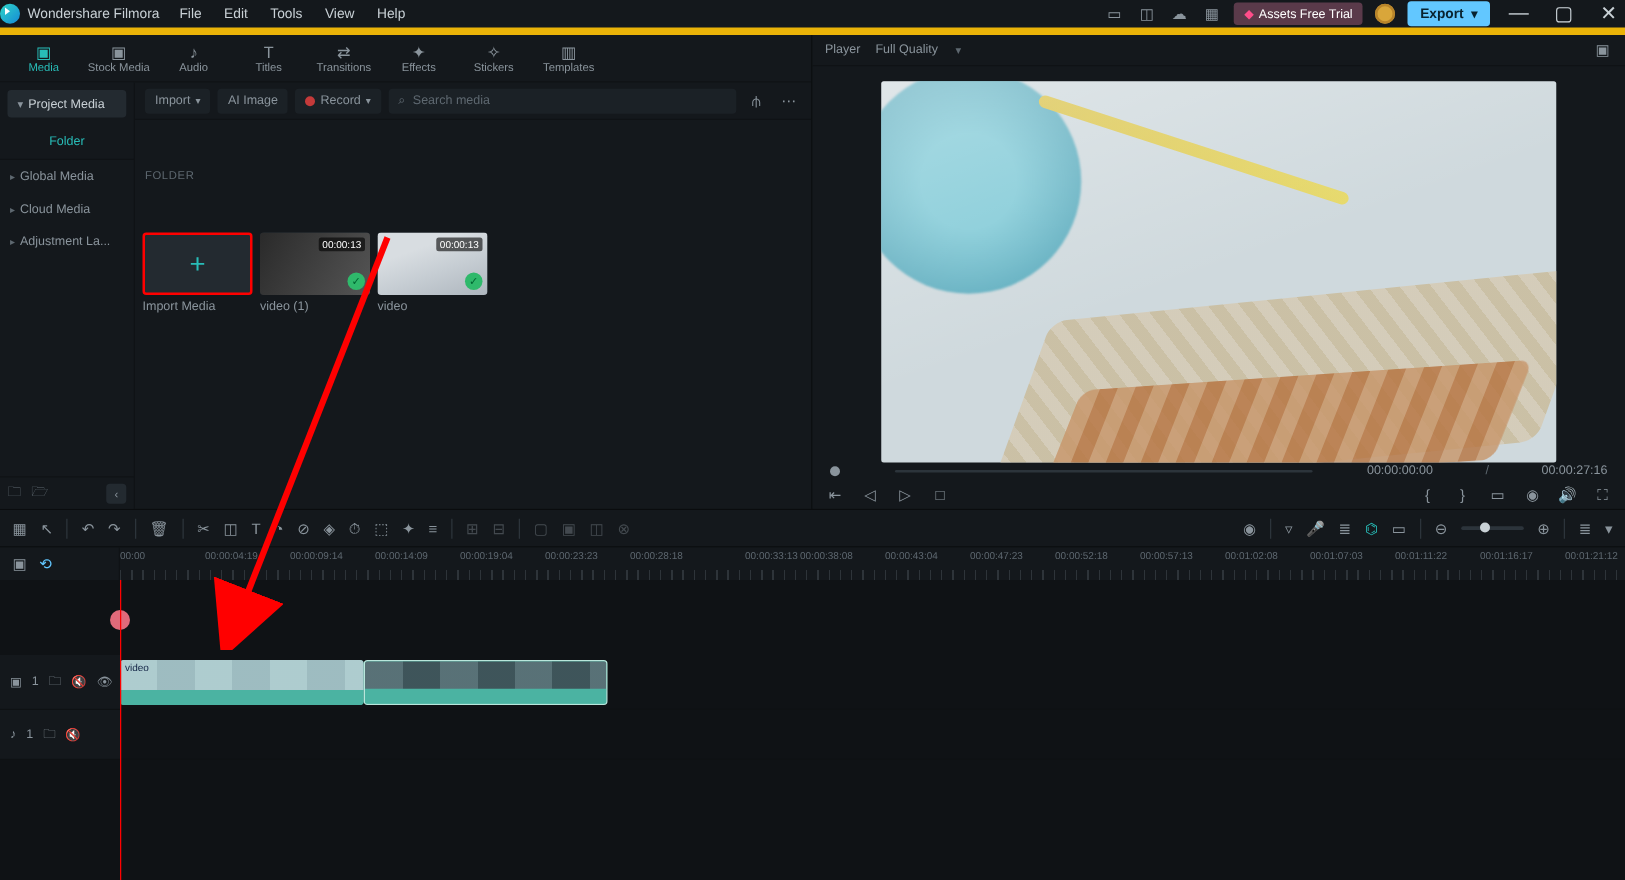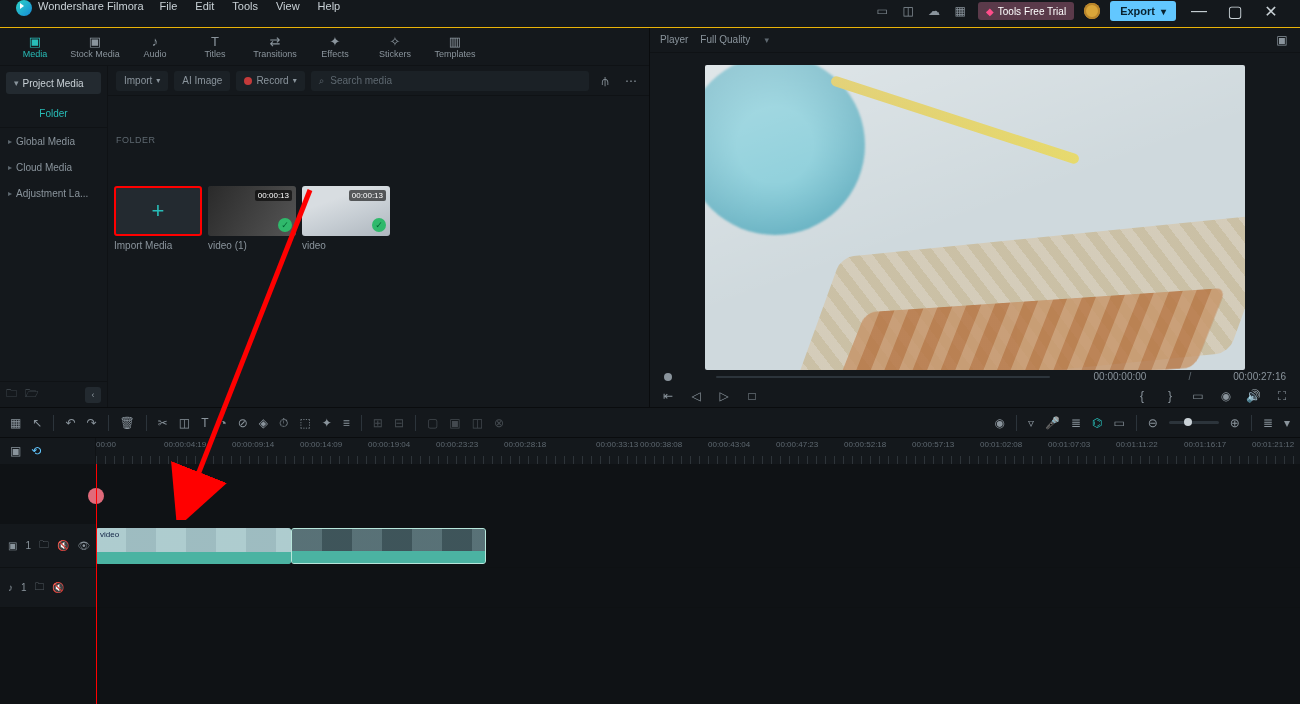--- a/index.html
+++ b/index.html
@@ -22,21 +22,21 @@
     --export:#62c7ff;
     --badge:#e06a7a;
     --red:#ff0000;
     --clip:#4bb3a2;
   }
   *{box-sizing:border-box;font-family:Segoe UI,Arial,sans-serif;}
   html,body{margin:0;padding:0;width:1300px;height:704px;background:#000;overflow:hidden;color:var(--text);}
   .app{position:relative;width:1300px;height:704px;background:var(--bg0);}
 
   
-  .titlebar{height:28px;background:var(--bg1);display:flex;align-items:flex-start;padding:0 16px;border-bottom:1px solid #eab308;}
+  .titlebar{height:28px;background:var(--bg1);display:flex;align-items:center;padding:0 0;border-bottom:6px solid #eab308;}
   .logo{width:16px;height:16px;border-radius:50%;background:linear-gradient(135deg,#2fd6c7,#1589d6);margin-right:6px;position:relative;}
   .logo::after{content:"";position:absolute;left:4px;top:3px;border-left:4px solid #fff;border-top:3px solid transparent;border-bottom:3px solid transparent;width:0;height:0;}
   .app-name{font-size:11px;color:var(--text);margin-right:16px;}
   .menu{display:flex;gap:18px;}
   .menu-item{font-size:11px;color:var(--text);cursor:pointer;}
   .title-center{position:absolute;left:0;right:0;text-align:center;font-size:11px;color:var(--text);pointer-events:none;}
   .title-right{margin-left:auto;display:flex;align-items:center;gap:10px;}
   .tr-icon{width:16px;height:16px;display:flex;align-items:center;justify-content:center;font-size:12px;color:var(--text-dim);}
   .assets-badge{display:flex;align-items:center;gap:4px;background:#5a3a4a;border-radius:3px;height:18px;padding:0 8px;font-size:10px;color:#fff;}
   .assets-badge .gem{color:#ff4d8a;font-size:10px;}
@@ -165,21 +165,21 @@
       <div class="menu-item">View</div>
       <div class="menu-item">Help</div>
     </div>
     <div class="title-right">
       <div class="tr-icon">▭</div>
       <div class="tr-icon">◫</div>
       <div class="tr-icon">☁</div>
       <div class="tr-icon">▦</div>
       <div class="assets-badge">
         <span class="gem">◆</span>
-        <span>Tools Free Trial</span>
+        <span>Assets Free Trial</span>
       </div>
       <div class="coin"></div>
       <div class="export-btn">
         <span>Export</span>
         <span class="chev">▾</span>
       </div>
       <div class="window-btn">—</div>
       <div class="window-btn">▢</div>
       <div class="window-btn">✕</div>
     </div>

